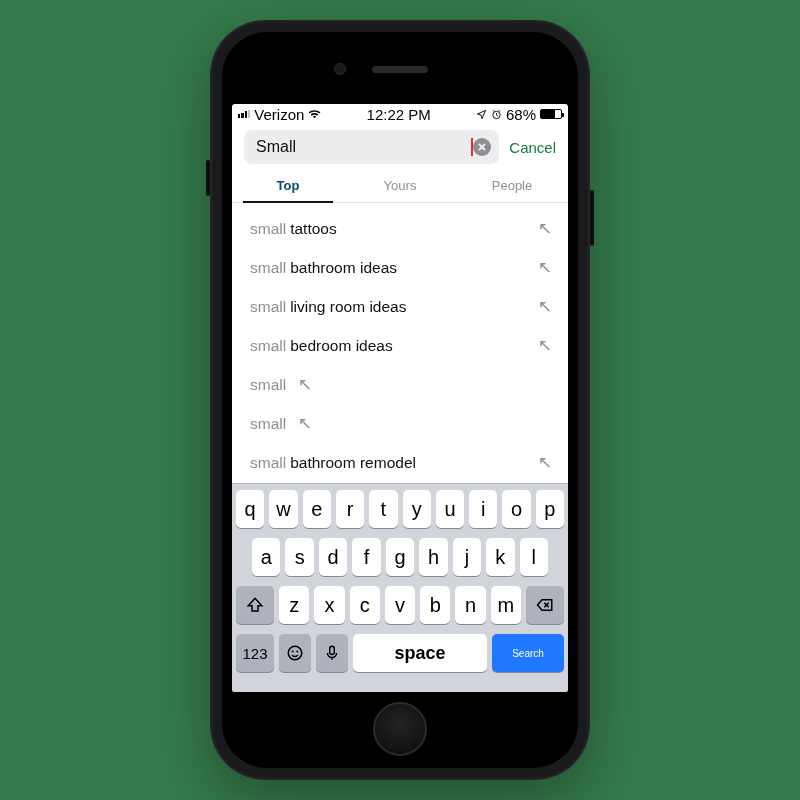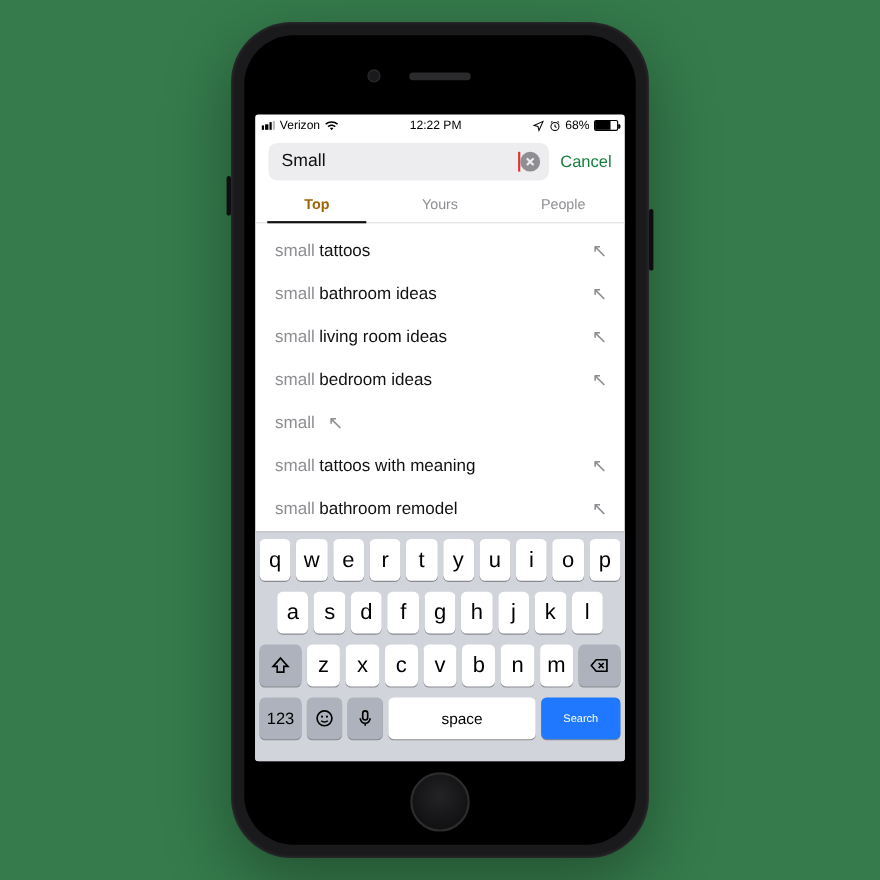--- a/index.html
+++ b/index.html
@@ -37,21 +37,21 @@
   }
   .screen {
     width:100%; height:100%; background:#fff; border-radius:3px;
     overflow:hidden; display:flex; flex-direction:column;
     position:relative;
   }
 
   
   .status-bar {
     height:20px; display:flex; align-items:center; justify-content:space-between;
-    padding:0 6px; font-size:11px; font-weight:500; color:#000;gap:14px;
+    padding:0 6px; font-size:15px; font-weight:500; color:#000;gap:14px;
   }
   .status-left, .status-right { display:flex; align-items:center; gap:4px; }
   .sigbars { display:flex; align-items:flex-end; gap:1.2px; }
   .sigbars span { width:2.2px; background:#000; }
   .sigbars span:nth-child(1){height:4px;} .sigbars span:nth-child(2){height:5.5px;}
   .sigbars span:nth-child(3){height:7px;} .sigbars span:nth-child(4){height:8.5px; background:#bfbfbf;}
   .wifi-ic { width:13px; height:10px; }
   .battery { width:22px; height:10px; border:1px solid #000; border-radius:2px; position:relative; }
   .battery::after { content:""; position:absolute; right:-3px; top:2.5px; width:2px; height:4px; background:#000; border-radius:0 1px 1px 0;}
   .battery i { display:block; height:100%; width:68%; background:#000; }
@@ -69,21 +69,21 @@
   .clear-ic::before, .clear-ic::after {
     content:""; position:absolute; left:50%; top:50%; width:9px; height:2px; background:#ededef; border-radius:1px;
   }
   .clear-ic::before { transform:translate(-50%,-50%) rotate(45deg); }
   .clear-ic::after  { transform:translate(-50%,-50%) rotate(-45deg); }
   .cancel-lnk { font-size:15px; color:#15803d; }
 
   
   .tabs { display:flex; border-bottom:1px solid #e2e2e4; }
   .tab { flex:1; text-align:center; font-size:13px; color:#8e8e93; padding:8px 0 9px; position:relative; }
-  .tab.active { color:#a16207; font-weight:600; }
+  .tab.active { color:#0c4a6e; font-weight:600; }
   .tab.active::after { content:""; position:absolute; left:10%; right:10%; bottom:-1px; height:2.5px; background:#111; }
 
   
   .suggestions { flex:1; overflow:hidden; padding-top:6px; }
   .sugg { display:flex; align-items:center; padding:9px 16px 9px 18px; font-size:15.5px; color:#111; }
   .sugg .pre { color:#8e8e93; font-weight:500; margin-right:4px;}
   .sugg .rest { font-weight:400; flex:1; white-space:nowrap; overflow:hidden; text-overflow:ellipsis;}
   .sugg .go { color:#8e8e93; font-size:17px; margin-left:8px; transform:scaleX(-1); }
 
   
@@ -97,21 +97,21 @@
     background:#fff; border-radius:5px; box-shadow:0 1px 0 #898b90;
     height:38px; display:flex; align-items:center; justify-content:center;
     font-size:20px; color:#000; flex:1; min-width:0;
   }
   .krow.r1 .key { flex:1; }
   .krow.r2 { padding:0 16px; }
   .krow.r3 .key.fn, .krow.r4 .key.fn { background:#adb2bc; font-size:15px; }
   .key.shift, .key.del { flex:0 0 38px; }
   .key.num { flex:0 0 38px; font-size:14px; }
   .key.emoji, .key.mic { flex:0 0 32px; }
-  .key.space { flex:1; font-size:14px; }
+  .key.space { flex:1; font-size:18px;font-weight:bold; }
   .key.search { flex:0 0 72px; background:#1f78ff; color:#fff; font-size:10px; }
   .kic { width:18px; height:18px; }
 </style>
 </head>
 <body>
 
 <div class="phone">
   <div class="bezel">
     <div class="speaker"></div>
     <div class="camera"></div>
@@ -182,21 +182,20 @@
             <span class="pre">small</span>
             <span class="rest">bedroom ideas</span>
             <span class="go">↗</span>
           </div>
         <div class="sugg">
             <span class="pre">small</span>
             <span class="go">↗</span>
           </div>
         <div class="sugg">
             <span class="pre">small</span>
-            <span class="rest">tattoos with meaning</span>
             <span class="go">↗</span>
           </div>
         <div class="sugg">
             <span class="pre">small</span>
             <span class="rest">bathroom remodel</span>
             <span class="go">↗</span>
           </div>
         <div class="sugg">
             <span class="pre">small</span>
             <span class="rest">apartment decorating</span>

